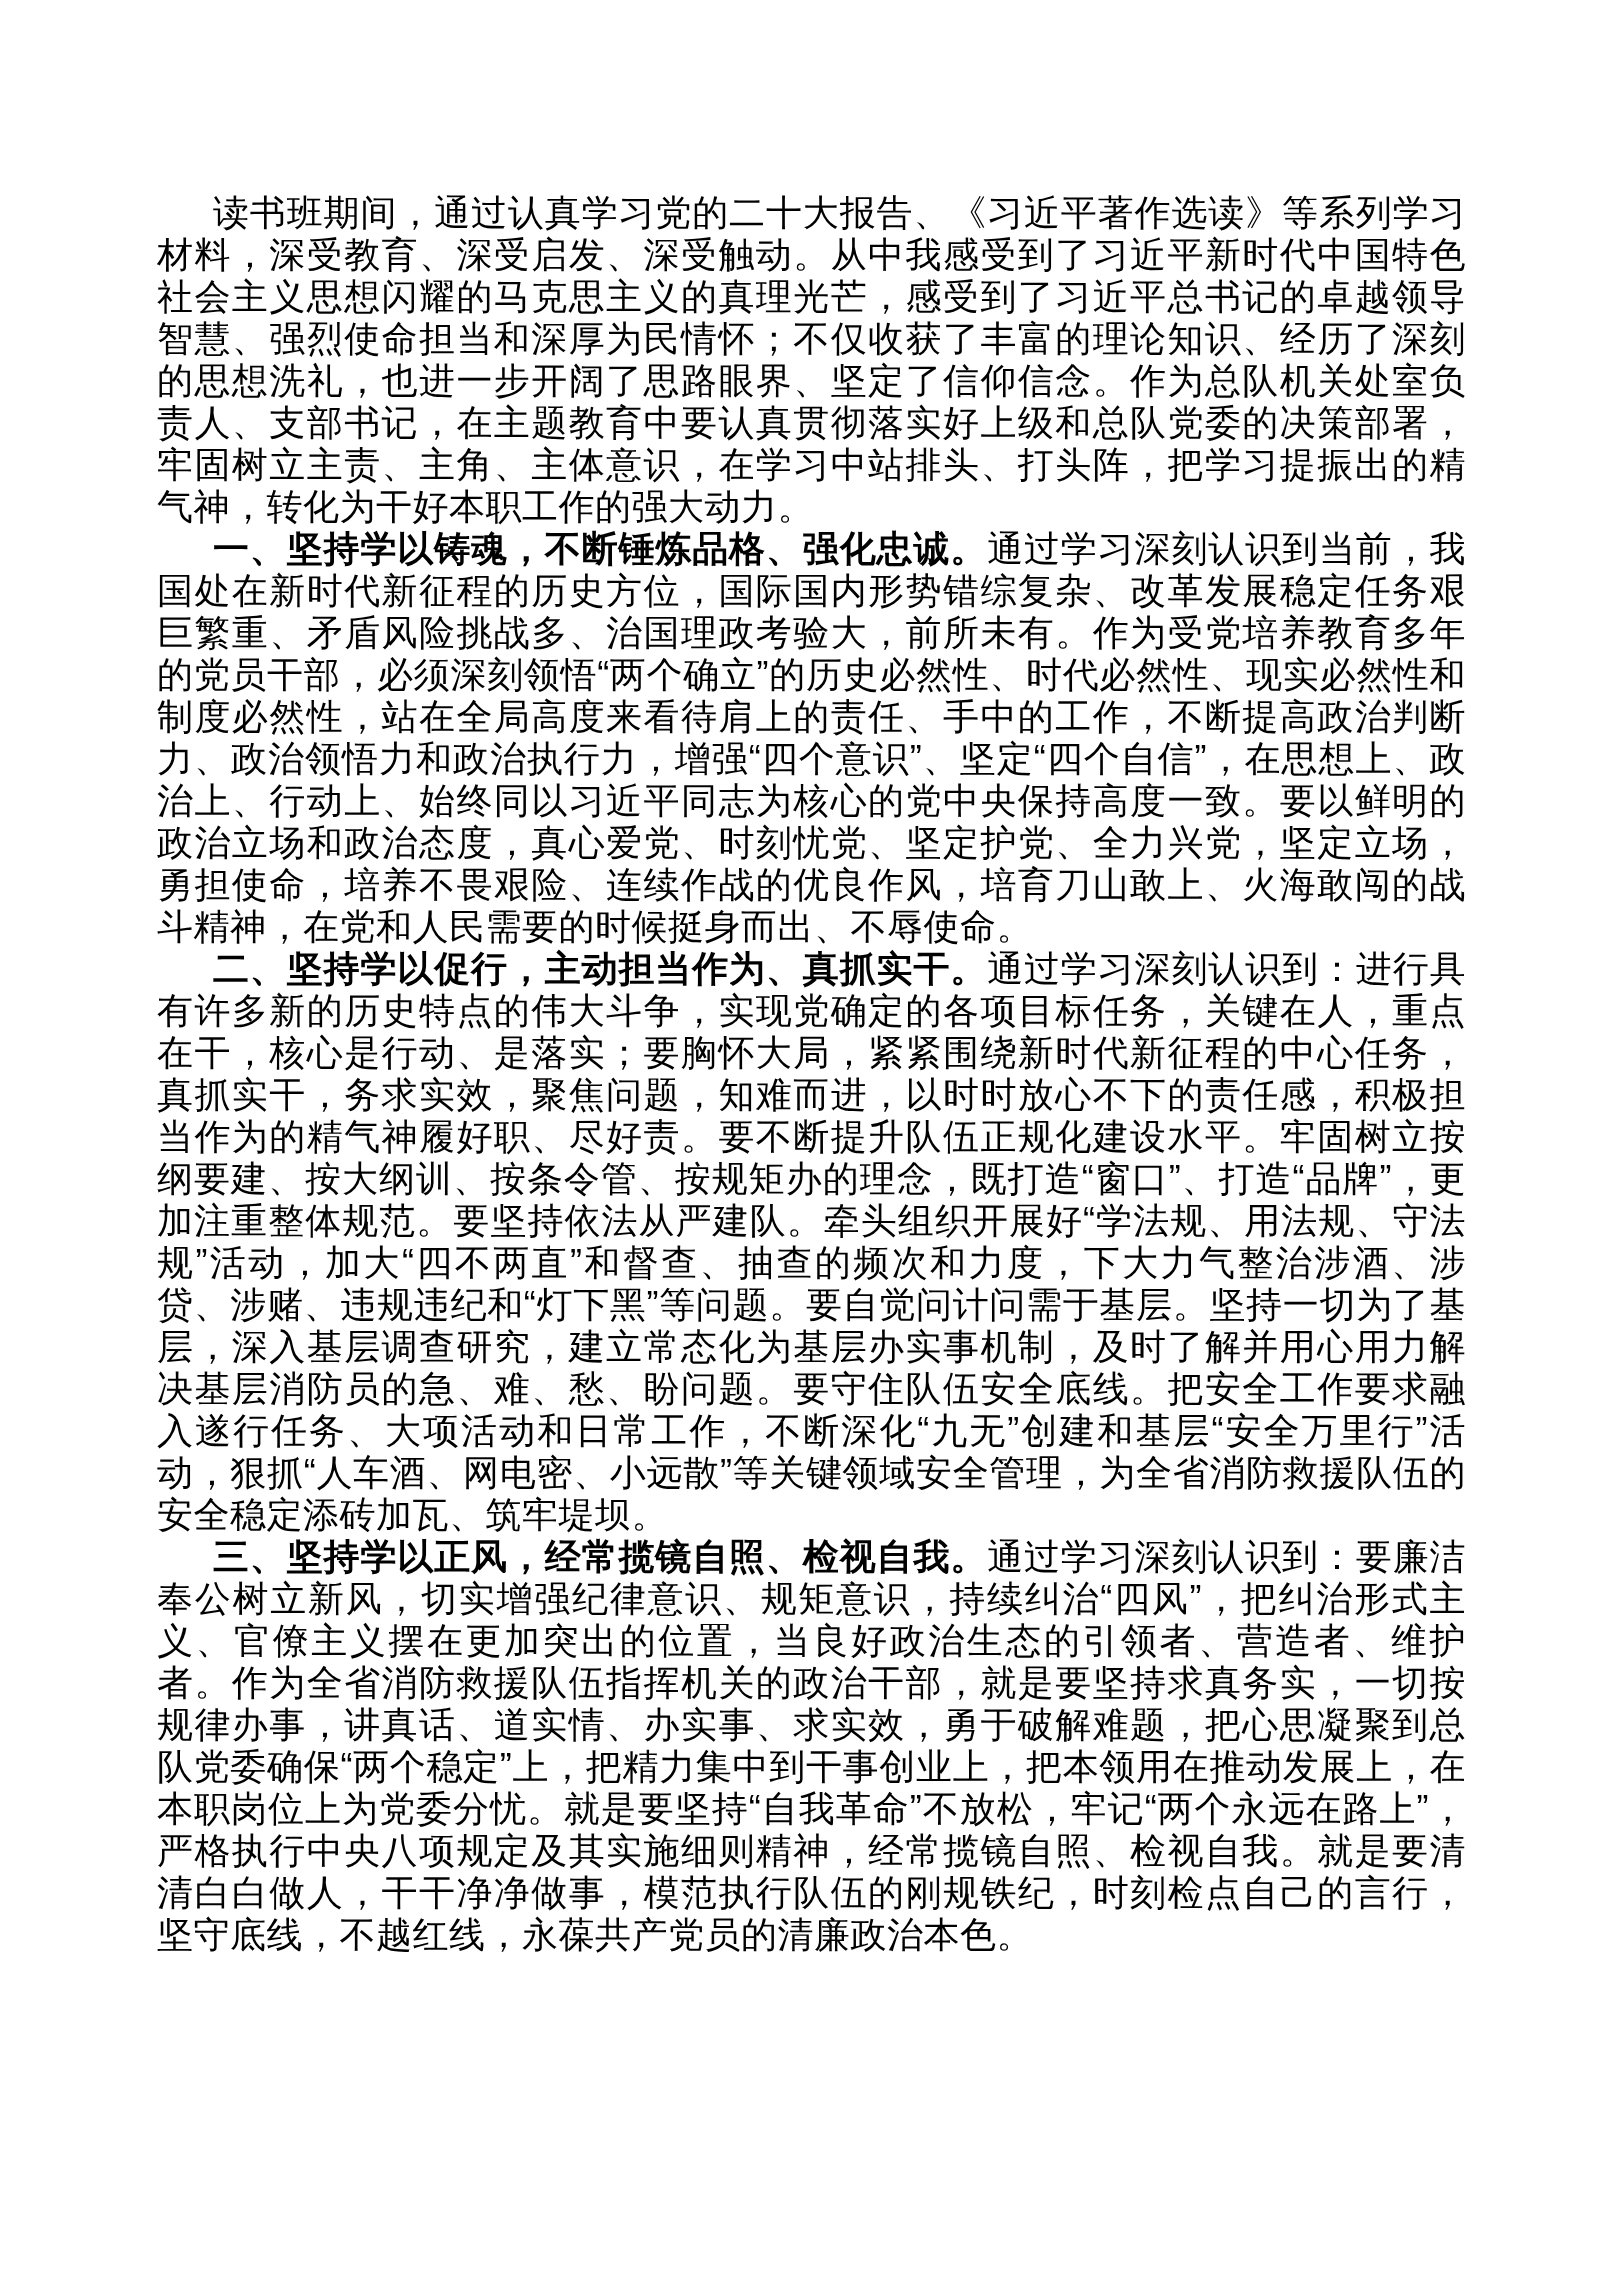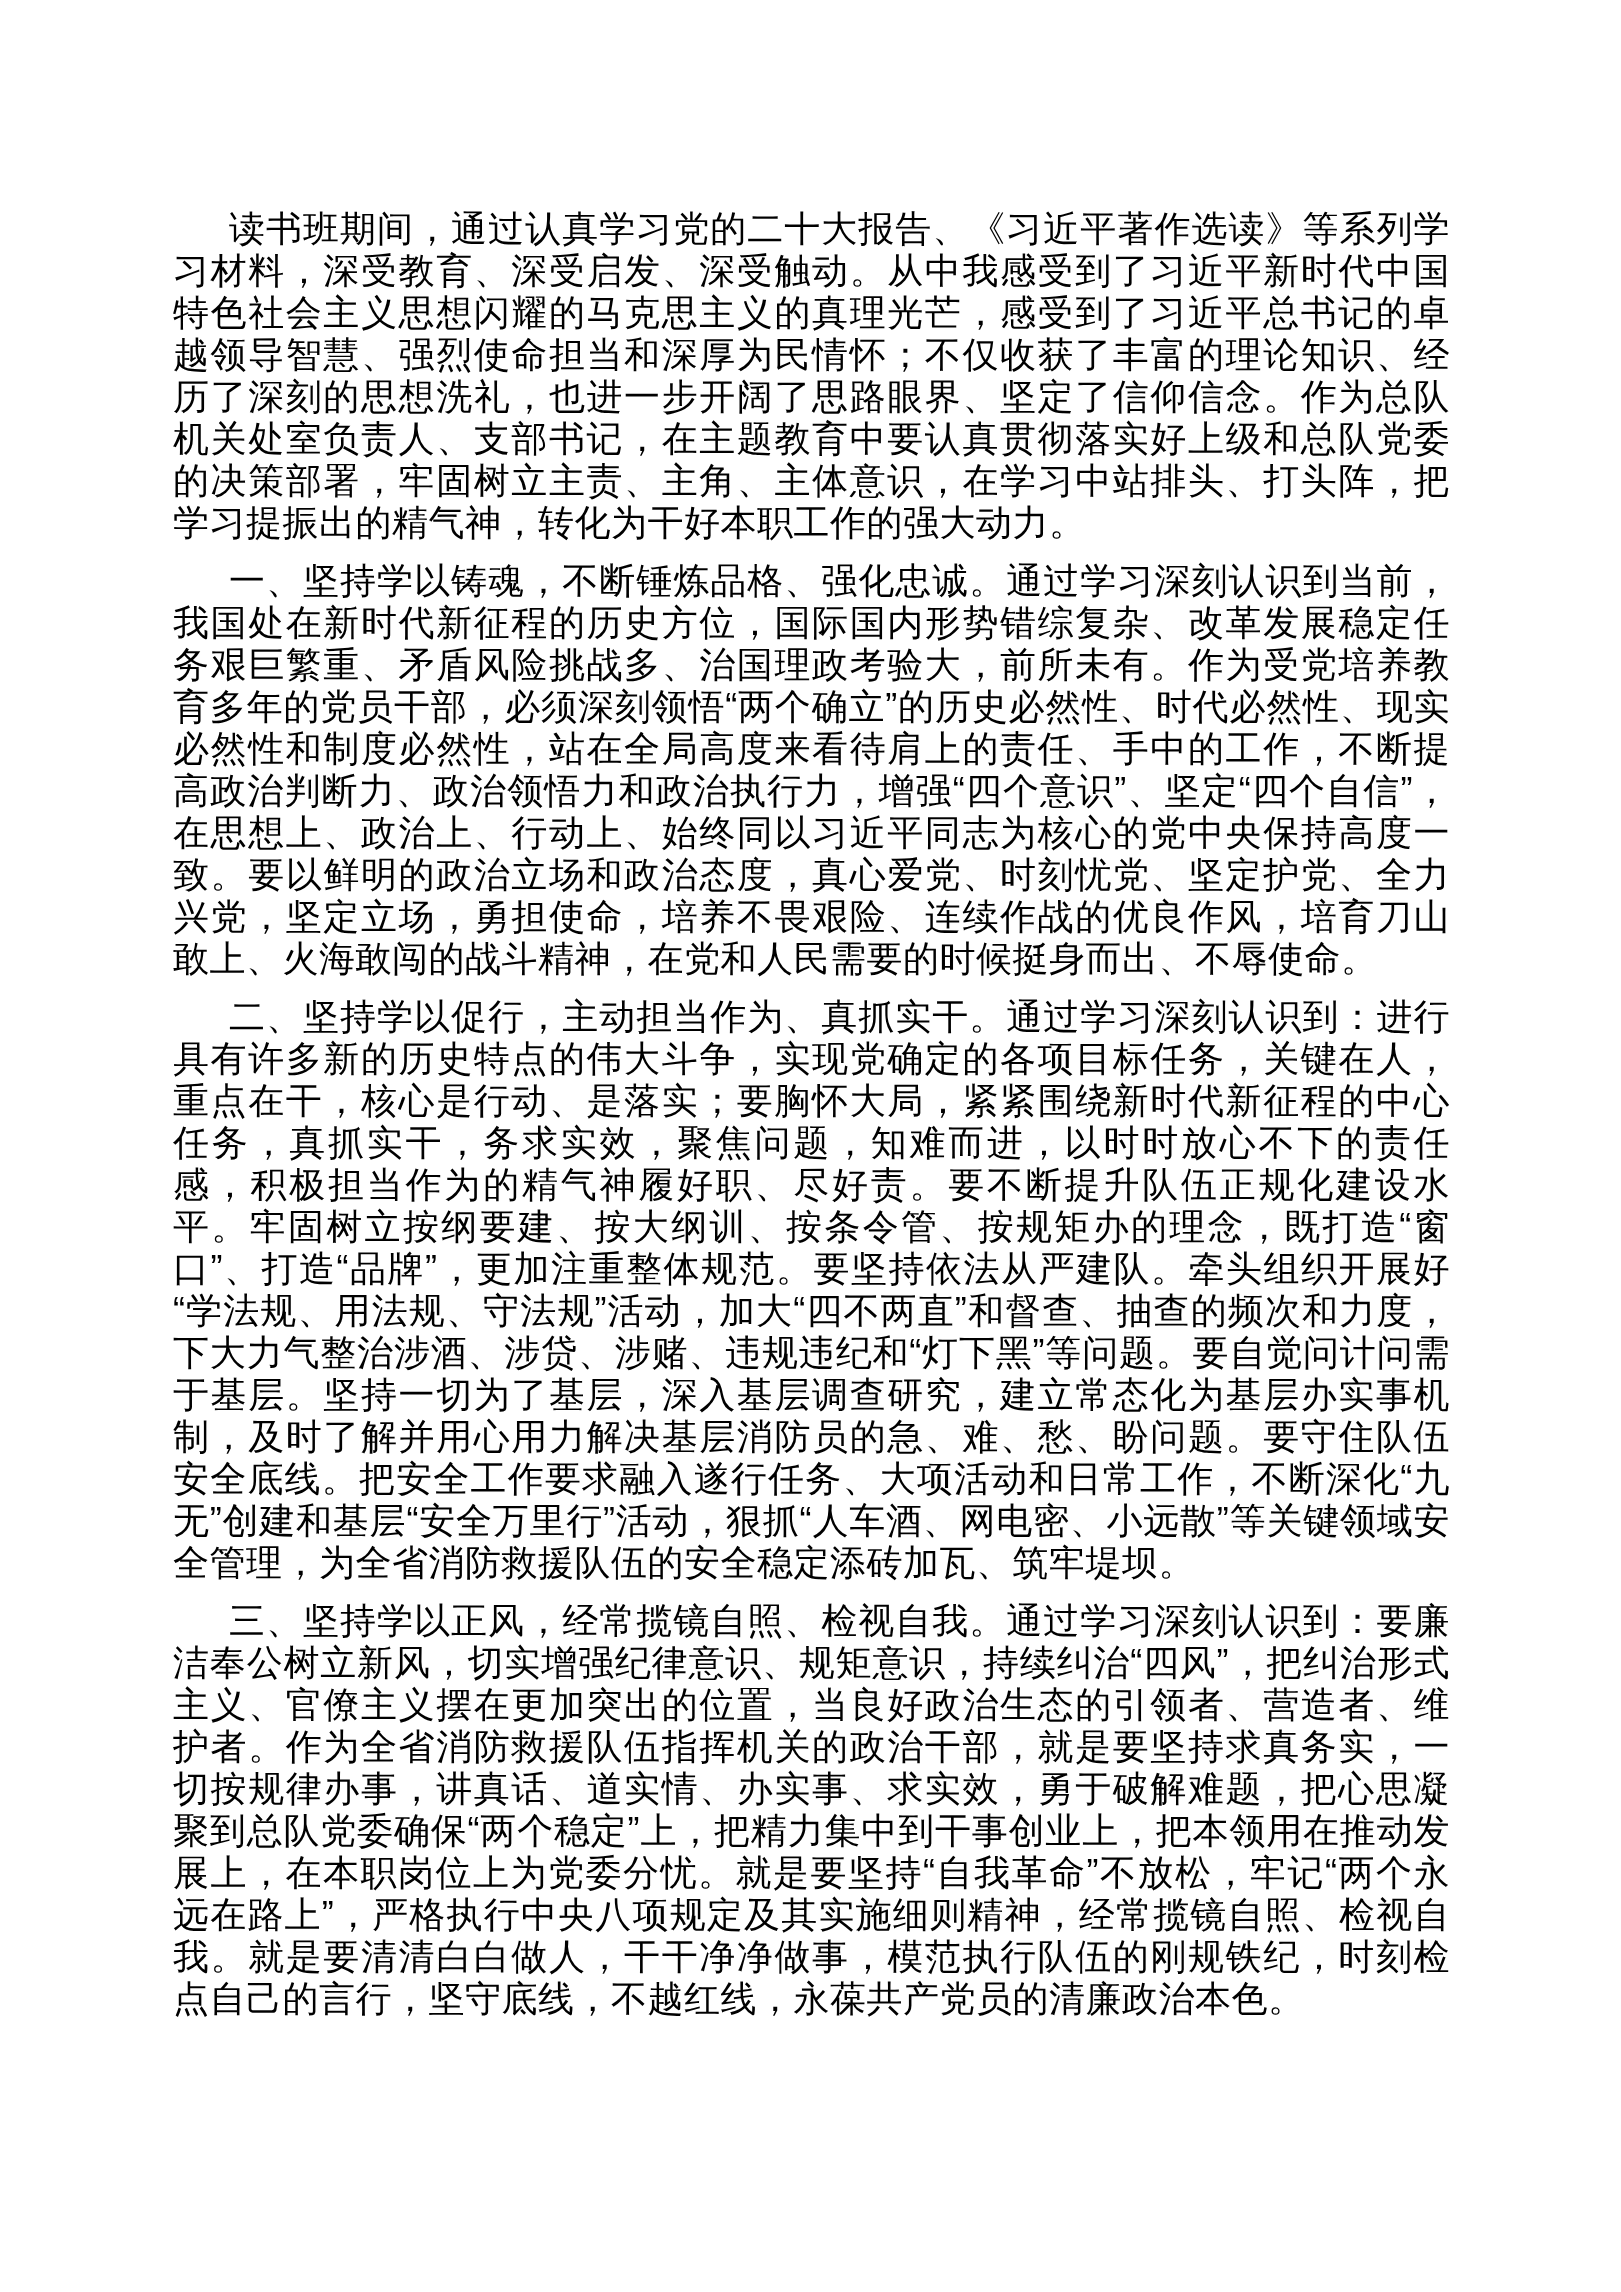--- a/index.html
+++ b/index.html
@@ -14,31 +14,31 @@
     font-family: "Liberation Sans", sans-serif;
   }
   .page {
     box-sizing: border-box;
     width: 1621px;
     height: 2293px;
     background: #ffffff;
     padding: 192px 155px 0 157px;
   }
   .para {
-    margin: 16px;
+    margin: 0;
     color: #000000;
     font-size: 36px;
     line-height: 42px;
     text-align: justify;
     text-indent: 56px;
     letter-spacing: 0.5px;
     word-break: break-all;
   }
   .para .lead {
-    font-weight: normal;
+    font-weight: bold;
   }
 </style>
 </head>
 <body>
 
 <div class="page">
 
   <p class="para"><span>读书班期间，通过认真学习党的二十大报告、《习近平著作选读》等系列学习材料，深受教育、深受启发、深受触动。从中我感受到了习近平新时代中国特色社会主义思想闪耀的马克思主义的真理光芒，感受到了习近平总书记的卓越领导智慧、强烈使命担当和深厚为民情怀；不仅收获了丰富的理论知识、经历了深刻的思想洗礼，也进一步开阔了思路眼界、坚定了信仰信念。作为总队机关处室负责人、支部书记，在主题教育中要认真贯彻落实好上级和总队党委的决策部署，牢固树立主责、主角、主体意识，在学习中站排头、打头阵，把学习提振出的精气神，转化为干好本职工作的强大动力。</span></p>
 
   <p class="para"><span class="lead">一、坚持学以铸魂，不断锤炼品格、强化忠诚。</span><span>通过学习深刻认识到当前，我国处在新时代新征程的历史方位，国际国内形势错综复杂、改革发展稳定任务艰巨繁重、矛盾风险挑战多、治国理政考验大，前所未有。作为受党培养教育多年的党员干部，必须深刻领悟“两个确立”的历史必然性、时代必然性、现实必然性和制度必然性，站在全局高度来看待肩上的责任、手中的工作，不断提高政治判断力、政治领悟力和政治执行力，增强“四个意识”、坚定“四个自信”，在思想上、政治上、行动上、始终同以习近平同志为核心的党中央保持高度一致。要以鲜明的政治立场和政治态度，真心爱党、时刻忧党、坚定护党、全力兴党，坚定立场，勇担使命，培养不畏艰险、连续作战的优良作风，培育刀山敢上、火海敢闯的战斗精神，在党和人民需要的时候挺身而出、不辱使命。</span></p>

